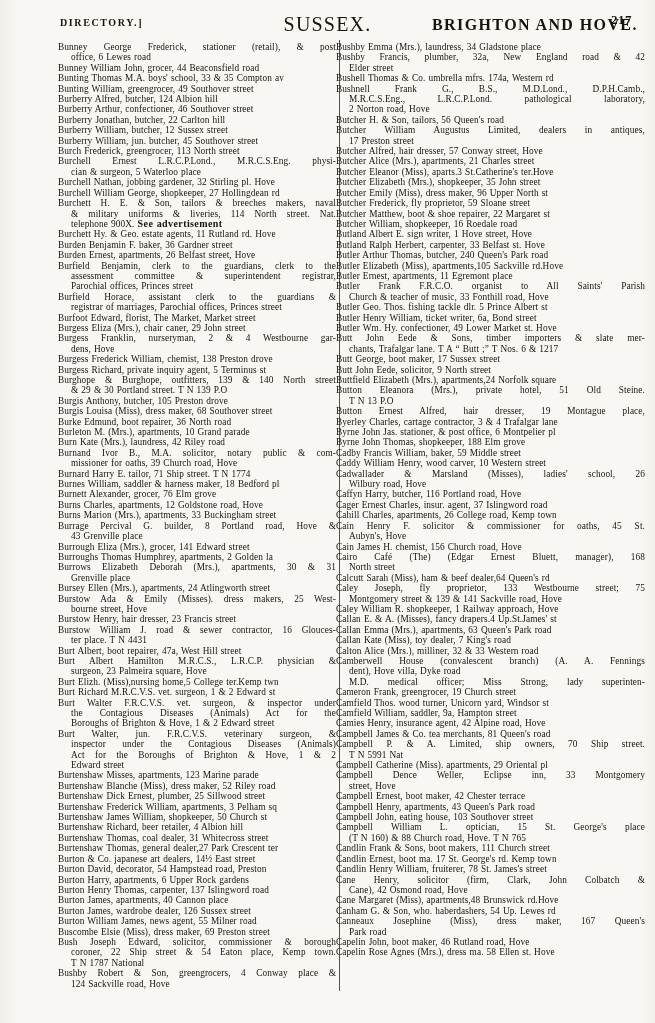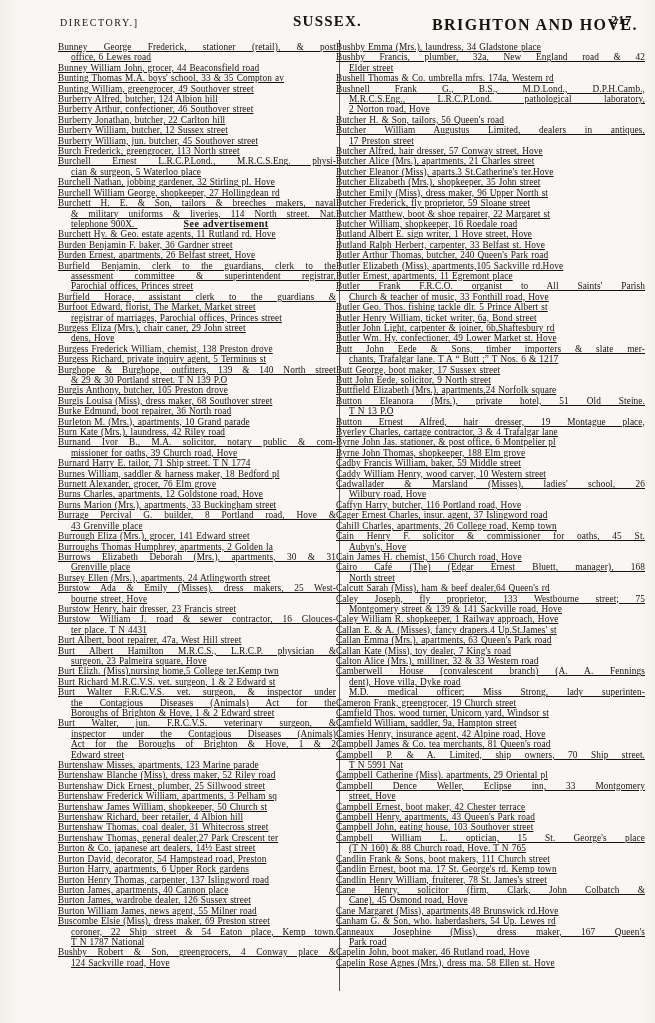--- a/index.html
+++ b/index.html
@@ -5,35 +5,35 @@
   html,body{margin:0;padding:0;}
   body{
     width:655px;height:1023px;
     background:#f7f6f2;
     font-family:"Liberation Serif", serif;
     color:#17140f;
     overflow:hidden;
     position:relative;
   }
   .page{position:absolute;inset:0;background:linear-gradient(90deg,#efeee9 0px,#f8f7f3 18px,#f8f7f3 640px,#f2f1ec 655px);}
-  .hdr-left{position:absolute;left:60px;top:17px;font-size:10px;letter-spacing:1.6px;font-weight:400;}
-  .hdr-center{position:absolute;left:50%;transform:translateX(-50%);top:13px;font-size:15px;letter-spacing:1.2px;font-weight:700;}
+  .hdr-left{position:absolute;left:60px;top:17px;font-size:10px;letter-spacing:1.6px;font-weight:700;}
+  .hdr-center{position:absolute;left:50%;transform:translateX(-50%);top:13px;font-size:20px;letter-spacing:1.2px;font-weight:400;}
   .hdr-right{position:absolute;left:432px;top:16px;font-size:16px;font-weight:bold;letter-spacing:1.4px;}
   .hdr-page{position:absolute;left:611px;top:12px;font-size:13px;font-weight:bold;letter-spacing:.5px;}
   .divider{position:absolute;left:339px;top:40px;width:1px;height:951px;background:#3a362f;opacity:.85;}
-  .col{position:absolute;top:42px;text-decoration:underline;}
+  .col{position:absolute;top:42px;}
   .col-left{left:58px;width:278px;}
   .col-right{left:336px;width:309px;}
   .line{
     font-size:9.3px;line-height:10.42px;height:10.42px;
     white-space:nowrap;letter-spacing:.1px;word-spacing:.6px;
   }
   .line.ind{padding-left:13px;}
   .line.just{white-space:normal;text-align:justify;text-align-last:justify;}
-  .line b{font-weight:bold;font-size:10px;letter-spacing:.4px;margin-left:46px;}
+  .line b{font-weight:bold;font-size:10px;letter-spacing:.4px;}
 </style>
 </head>
 <body>
 
 <div class="page">
   <div class="hdr-left">DIRECTORY.]</div>
   <div class="hdr-center">SUSSEX.</div>
   <div class="hdr-right">BRIGHTON  AND  HOVE.</div>
   <div class="hdr-page">217</div>
 
@@ -58,23 +58,24 @@
       <div class="line just">Burchett H. E. &amp; Son, tailors &amp; breeches makers, naval</div>
       <div class="line ind just">&amp; military uniforms &amp; liveries, 114 North street.  Nat.</div>
       <div class="line ind">telephone 900X.  <b>See advertisement</b></div>
       <div class="line">Burchett Hy. &amp; Geo. estate agents, 11 Rutland rd. Hove</div>
       <div class="line">Burden Benjamin F. baker, 36 Gardner street</div>
       <div class="line">Burden Ernest, apartments, 26 Belfast street, Hove</div>
       <div class="line just">Burfield Benjamin, clerk to the guardians, clerk to the</div>
       <div class="line ind just">assessment committee &amp; superintendent registrar,</div>
       <div class="line ind">Parochial offices, Princes street</div>
       <div class="line just">Burfield Horace, assistant clerk to the guardians &amp;</div>
+      <div class="line ind">registrar of marriages, Parochial offices, Princes street</div>
       <div class="line">Burfoot Edward, florist, The Market, Market street</div>
-      <div class="line ind">registrar of marriages, Parochial offices, Princes street</div>
       <div class="line">Burgess Eliza (Mrs.), chair caner, 29 John street</div>
+      <div class="line just">Burgess Franklin, nurseryman, 2 &amp; 4 Westbourne gar-</div>
       <div class="line ind">dens, Hove</div>
       <div class="line">Burgess Frederick William, chemist, 138 Preston drove</div>
       <div class="line">Burgess Richard, private inquiry agent, 5 Terminus st</div>
       <div class="line just">Burghope &amp; Burghope, outfitters, 139 &amp; 140 North street</div>
       <div class="line ind">&amp; 29 &amp; 30 Portland street.  T N 139 P.O</div>
       <div class="line">Burgis Anthony, butcher, 105 Preston drove</div>
       <div class="line">Burgis Louisa (Miss), dress maker, 68 Southover street</div>
       <div class="line">Burke Edmund, boot repairer, 36 North road</div>
       <div class="line">Burleton M. (Mrs.), apartments, 10 Grand parade</div>
       <div class="line">Burn Kate (Mrs.), laundress, 42 Riley road</div>
@@ -118,20 +119,21 @@
       <div class="line">Burtenshaw Thomas, coal dealer, 31 Whitecross street</div>
       <div class="line">Burtenshaw Thomas, general dealer,27 Park Crescent ter</div>
       <div class="line">Burton &amp; Co. japanese art dealers, 14½ East street</div>
       <div class="line">Burton David, decorator, 54 Hampstead road, Preston</div>
       <div class="line">Burton Harry, apartments, 6 Upper Rock gardens</div>
       <div class="line">Burton Henry Thomas, carpenter, 137 Islingword road</div>
       <div class="line">Burton James, apartments, 40 Cannon place</div>
       <div class="line">Burton James, wardrobe dealer, 126 Sussex street</div>
       <div class="line">Burton William James, news agent, 55 Milner road</div>
       <div class="line">Buscombe Elsie (Miss), dress maker, 69 Preston street</div>
+      <div class="line just">Bush Joseph Edward, solicitor, commissioner &amp; borough</div>
       <div class="line ind just">coroner, 22 Ship street &amp; 54 Eaton place, Kemp town.</div>
       <div class="line ind">T N 1787 National</div>
       <div class="line just">Bushby Robert &amp; Son, greengrocers, 4 Conway place &amp;</div>
       <div class="line ind">124 Sackville road, Hove</div>
     </div>
   <div class="col col-right">
       <div class="line">Bushby Emma (Mrs.), laundress, 34 Gladstone place</div>
       <div class="line just">Bushby Francis, plumber, 32a, New England road &amp; 42</div>
       <div class="line ind">Elder street</div>
       <div class="line">Bushell Thomas &amp; Co. umbrella mfrs. 174a, Western rd</div>
@@ -151,21 +153,20 @@
       <div class="line">Butcher William, shopkeeper, 16 Roedale road</div>
       <div class="line">Butland Albert E. sign writer, 1 Hove street, Hove</div>
       <div class="line">Butland Ralph Herbert, carpenter, 33 Belfast st. Hove</div>
       <div class="line">Butler Arthur Thomas, butcher, 240 Queen's Park road</div>
       <div class="line">Butler Elizabeth (Miss), apartments,105 Sackville rd.Hove</div>
       <div class="line">Butler Ernest, apartments, 11 Egremont place</div>
       <div class="line just">Butler Frank F.R.C.O. organist to All Saints' Parish</div>
       <div class="line ind">Church &amp; teacher of music, 33 Fonthill road, Hove</div>
       <div class="line">Butler Geo. Thos. fishing tackle dlr. 5 Prince Albert st</div>
       <div class="line">Butler Henry William, ticket writer, 6a, Bond street</div>
-      <div class="line">Butler John Light, carpenter &amp; joiner, 6b,Shaftesbury rd</div>
       <div class="line">Butler Wm. Hy. confectioner, 49 Lower Market st. Hove</div>
       <div class="line just">Butt John Eede &amp; Sons, timber importers &amp; slate mer-</div>
       <div class="line ind">chants, Trafalgar lane.  T A “ Butt ;” T Nos. 6 &amp; 1217</div>
       <div class="line">Butt George, boot maker, 17 Sussex street</div>
       <div class="line">Butt John Eede, solicitor, 9 North street</div>
       <div class="line">Buttfield Elizabeth (Mrs.), apartments,24 Norfolk square</div>
       <div class="line just">Button Eleanora (Mrs.), private hotel, 51 Old Steine.</div>
       <div class="line ind">T N 13 P.O</div>
       <div class="line just">Button Ernest Alfred, hair dresser, 19 Montague place,</div>
       <div class="line">Byerley Charles, cartage contractor, 3 &amp; 4 Trafalgar lane</div>
@@ -206,21 +207,21 @@
       <div class="line ind">street, Hove</div>
       <div class="line">Campbell Ernest, boot maker, 42 Chester terrace</div>
       <div class="line">Campbell Henry, apartments, 43 Queen's Park road</div>
       <div class="line">Campbell John, eating house, 103 Southover street</div>
       <div class="line just">Campbell William L. optician, 15 St. George's place</div>
       <div class="line ind">(T N 160) &amp; 88 Church road, Hove.  T N 765</div>
       <div class="line">Candlin Frank &amp; Sons, boot makers, 111 Church street</div>
       <div class="line">Candlin Ernest, boot ma. 17 St. George's rd. Kemp town</div>
       <div class="line">Candlin Henry William, fruiterer, 78 St. James's street</div>
       <div class="line just">Cane Henry, solicitor (firm, Clark, John Colbatch &amp;</div>
-      <div class="line ind">Cane), 45 Osmond road, Hove</div>
+      <div class="line ind">Cane), 42 Osmond road, Hove</div>
       <div class="line">Cane Margaret (Miss), apartments,48 Brunswick rd.Hove</div>
       <div class="line">Canham G. &amp; Son, who. haberdashers, 54 Up. Lewes rd</div>
       <div class="line just">Canneaux Josephine (Miss), dress maker, 167 Queen's</div>
       <div class="line ind">Park road</div>
       <div class="line">Capelin John, boot maker, 46 Rutland road, Hove</div>
       <div class="line">Capelin Rose Agnes (Mrs.), dress ma. 58 Ellen st. Hove</div>
     </div>
 </div>
 
 </body></html>

